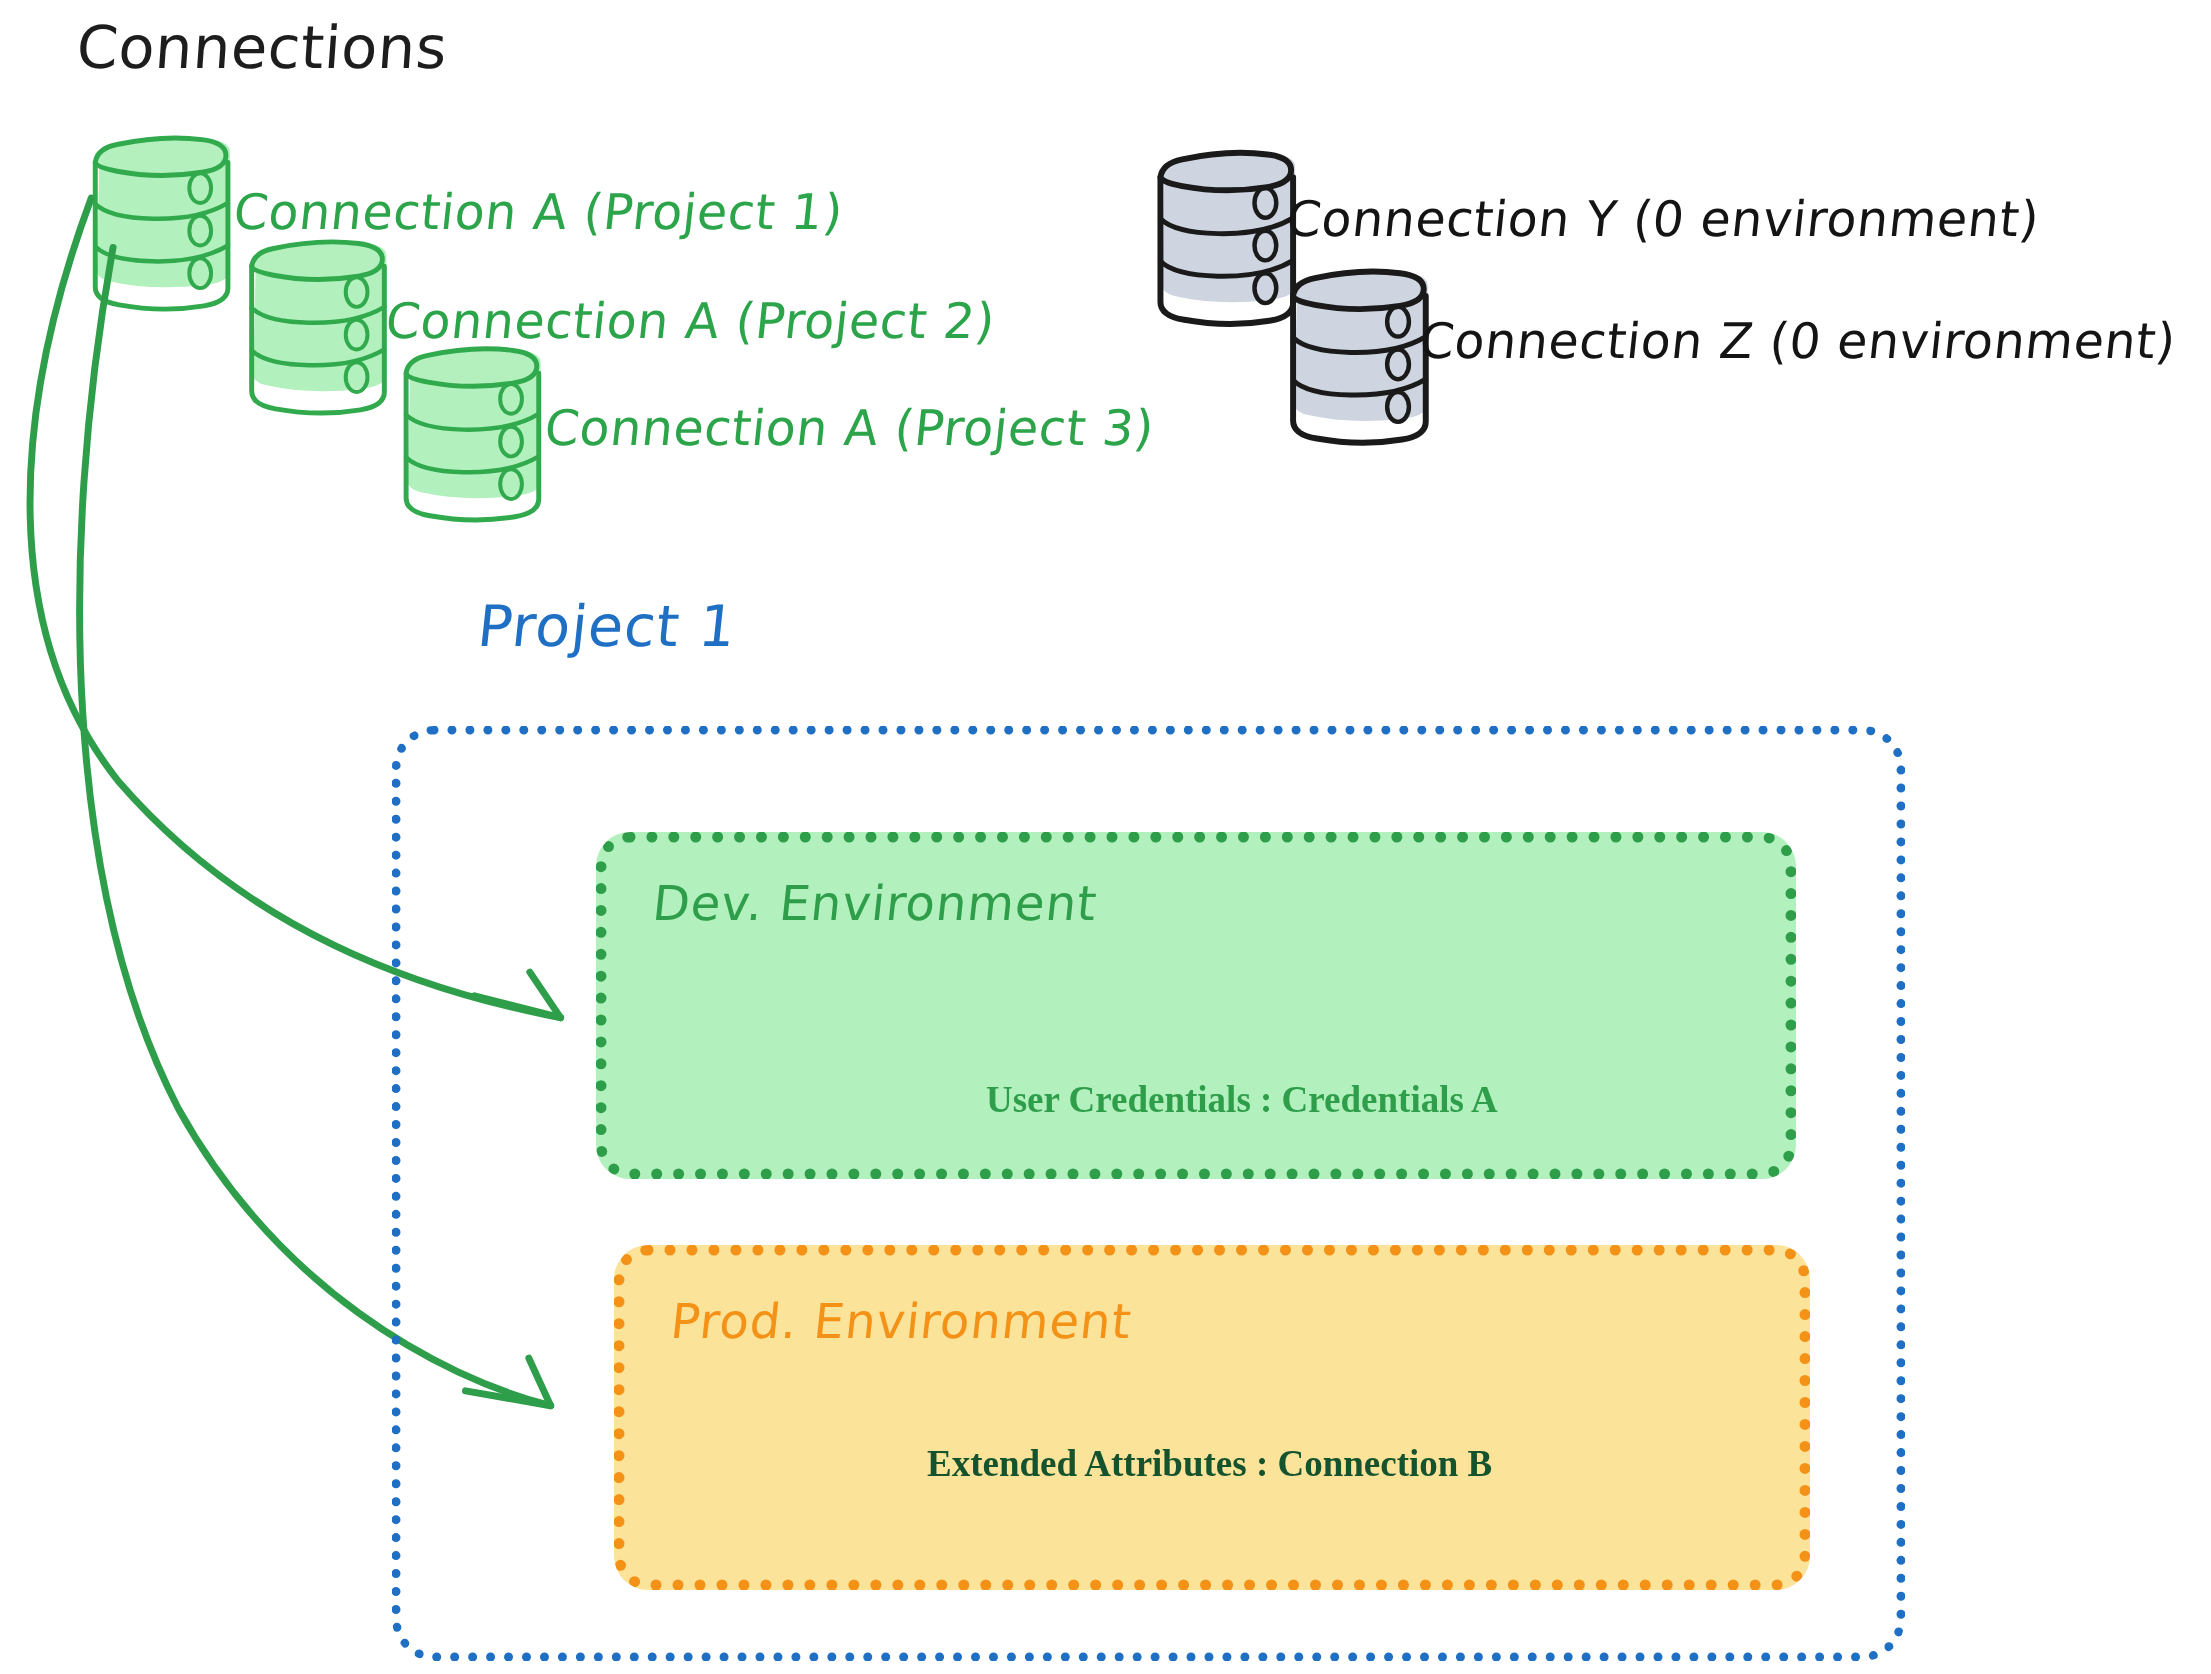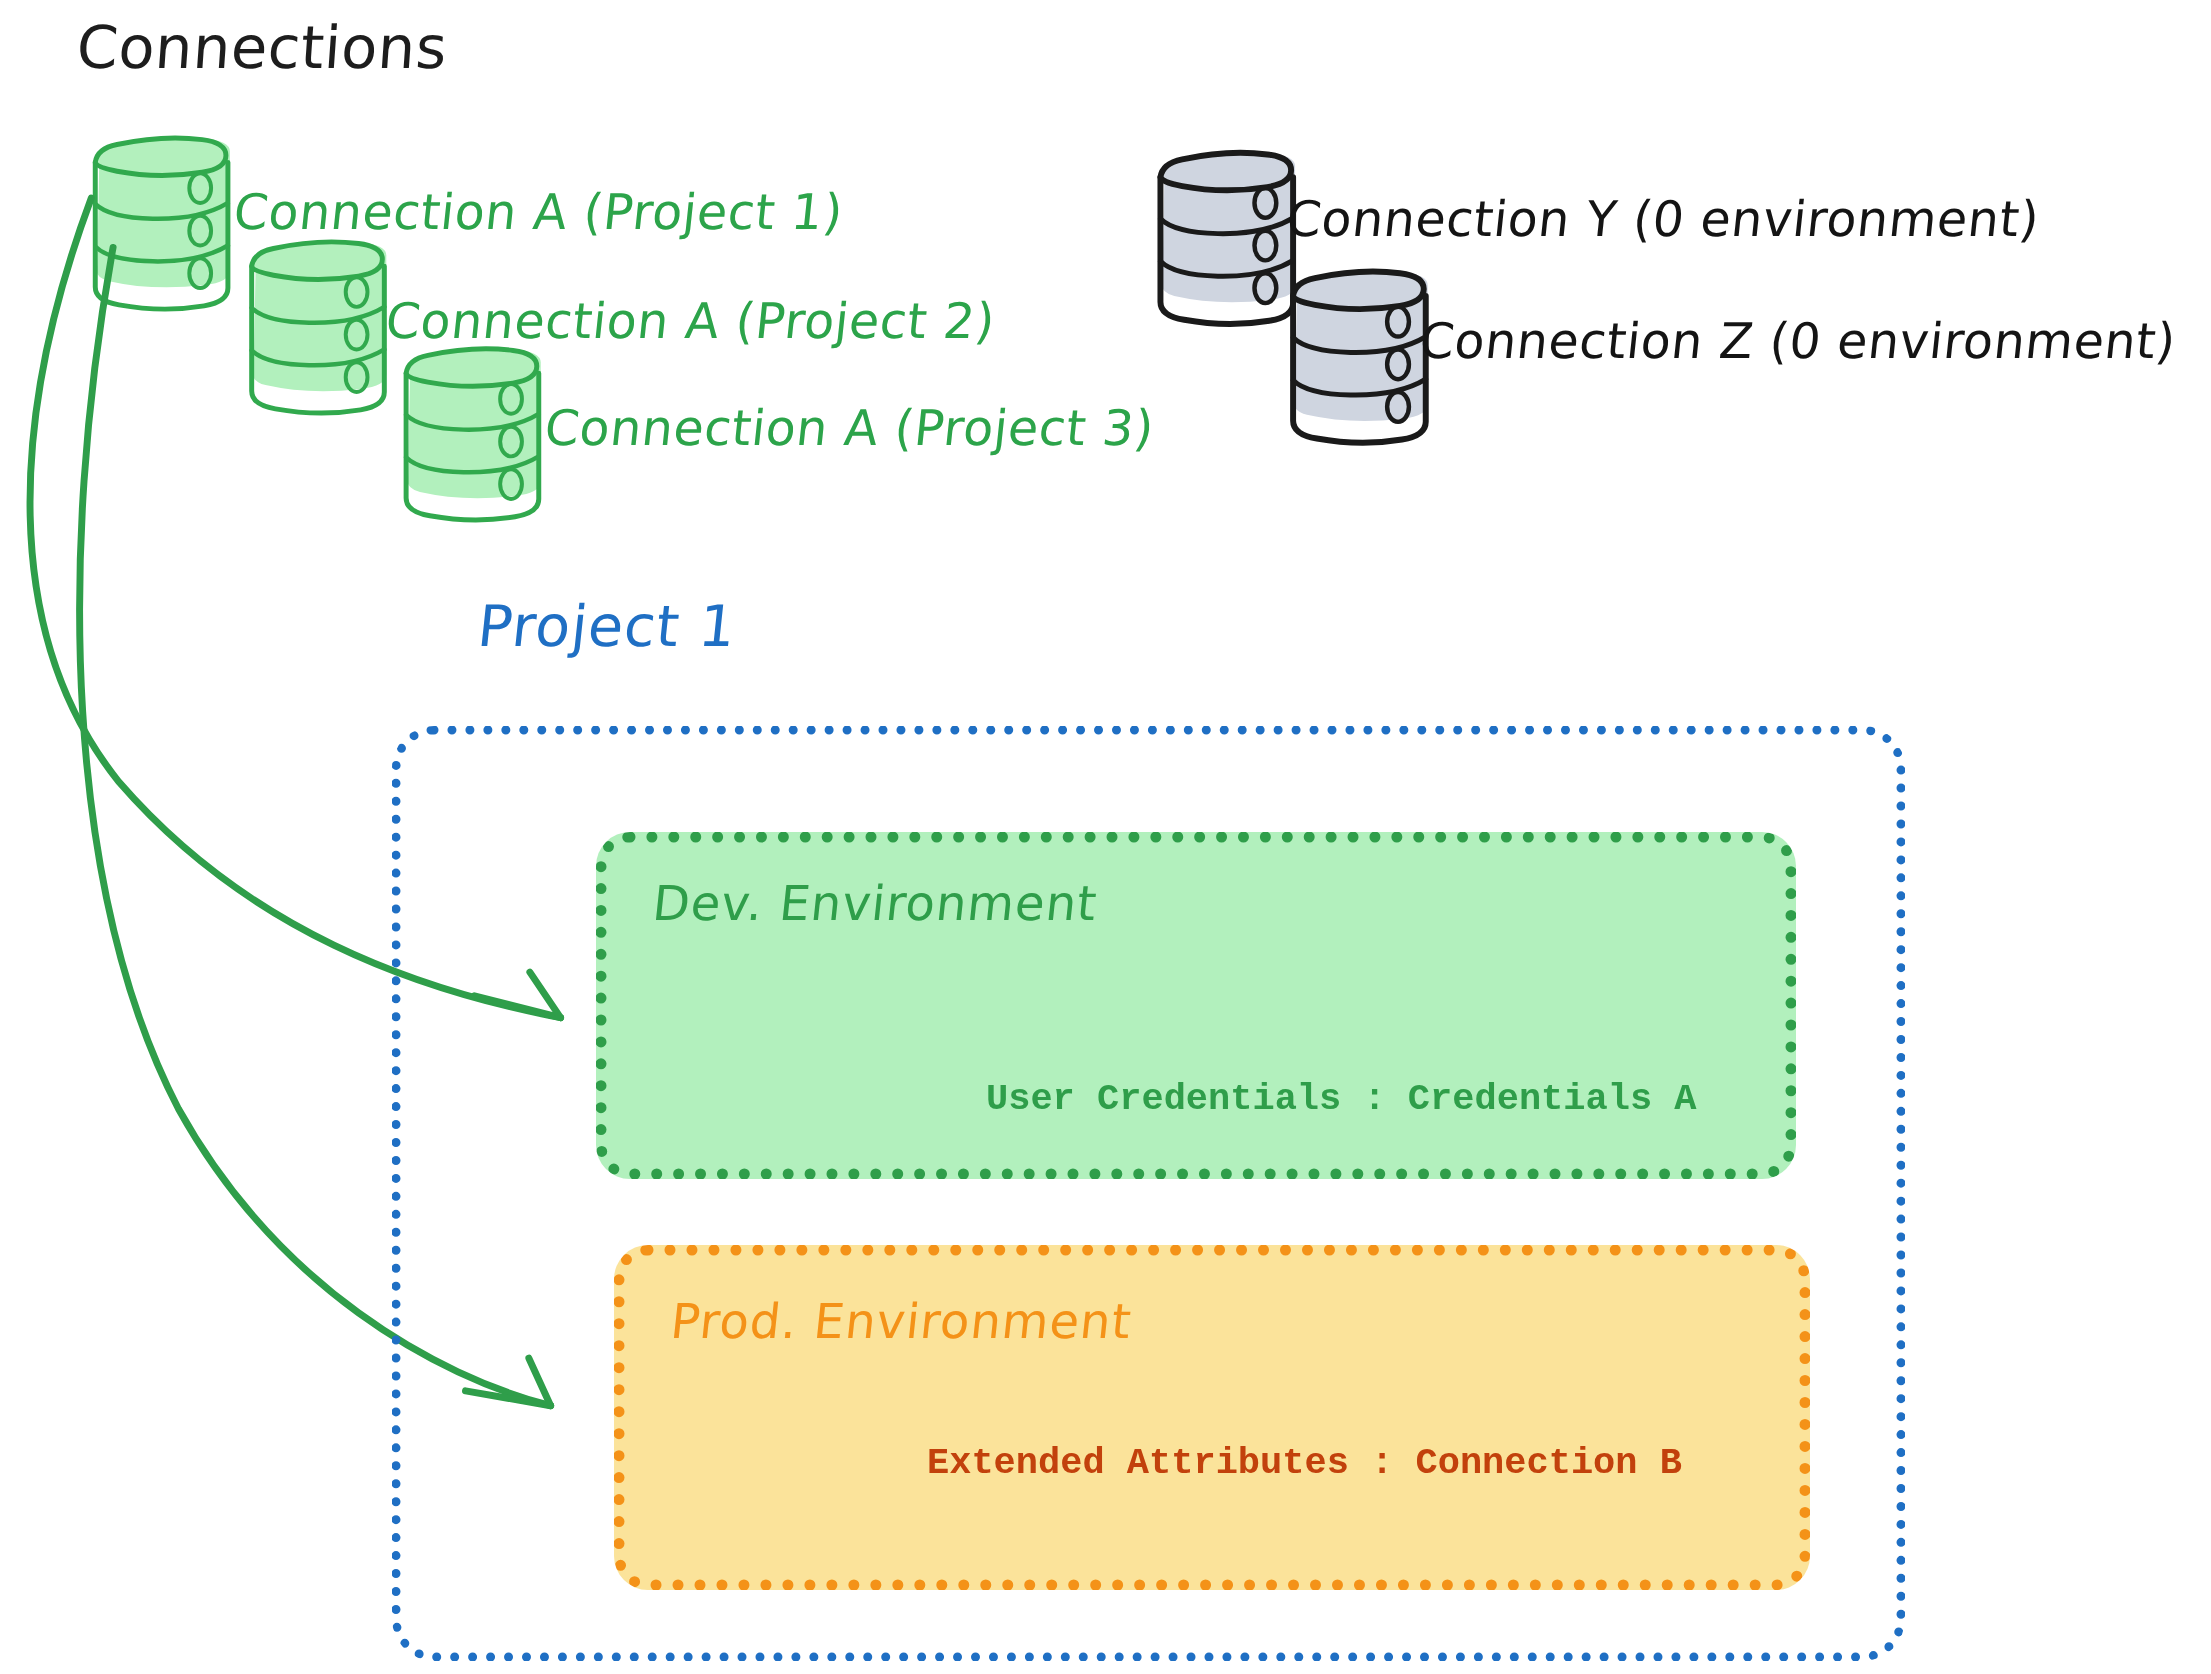--- a/index.html
+++ b/index.html
@@ -1,30 +1,30 @@
 <!DOCTYPE html>
 <html><head>
 <meta charset="utf-8">
 <style>
   html,body{margin:0;padding:0;background:#ffffff;}
   body{width:2212px;height:1674px;overflow:hidden;font-family:"DejaVu Sans",sans-serif;}
   #canvas{position:relative;width:2212px;height:1674px;background:#fff;}
   svg.layer{position:absolute;left:0;top:0;width:2212px;height:1674px;overflow:visible;}
   .hand{font-family:"DejaVu Sans",sans-serif;font-weight:400;}
-  .mono{font-family:Liberation Mono, monospace;font-weight:700;}
+  .mono{font-family:Liberation Serif, serif;font-weight:700;}
   .lbl{position:absolute;white-space:pre;line-height:1;}
   .title-connections{font-size:59px;color:#1d1d1d;letter-spacing:0.5px;
      transform:skewX(-4deg);}
   .conn-green{font-size:49px;color:#2ca44a;letter-spacing:0.6px;transform:skewX(-6deg);}
   .conn-gray{font-size:49px;color:#141414;letter-spacing:0.6px;transform:skewX(-6deg);}
   .project-title{font-size:57px;color:#1f6fc4;letter-spacing:1px;transform:skewX(-6deg);}
   .env-title-green{font-size:48px;color:#2f9e4a;letter-spacing:1px;transform:skewX(-6deg);}
   .env-title-orange{font-size:48px;color:#f49218;letter-spacing:1px;transform:skewX(-6deg);}
   .mono-green{font-size:37px;color:#2f9e4a;letter-spacing:0px;}
-  .mono-red{font-size:37px;color:#c2410c;letter-spacing:0px;text-align:center;}
+  .mono-red{font-size:37px;color:#14532d;letter-spacing:0px;text-align:center;}
   .box{position:absolute;box-sizing:border-box;}
   .box-project{border:9px dotted #1f6fc4;border-radius:42px;}
   .box-dev{border:11px dotted #2f9e4a;border-radius:34px;background:#b2f0bd;}
   .box-prod{border:11px dotted #f49218;border-radius:34px;background:#fbe39a;}
 </style>
 </head>
 <body>
 
 <div id="canvas">
 

